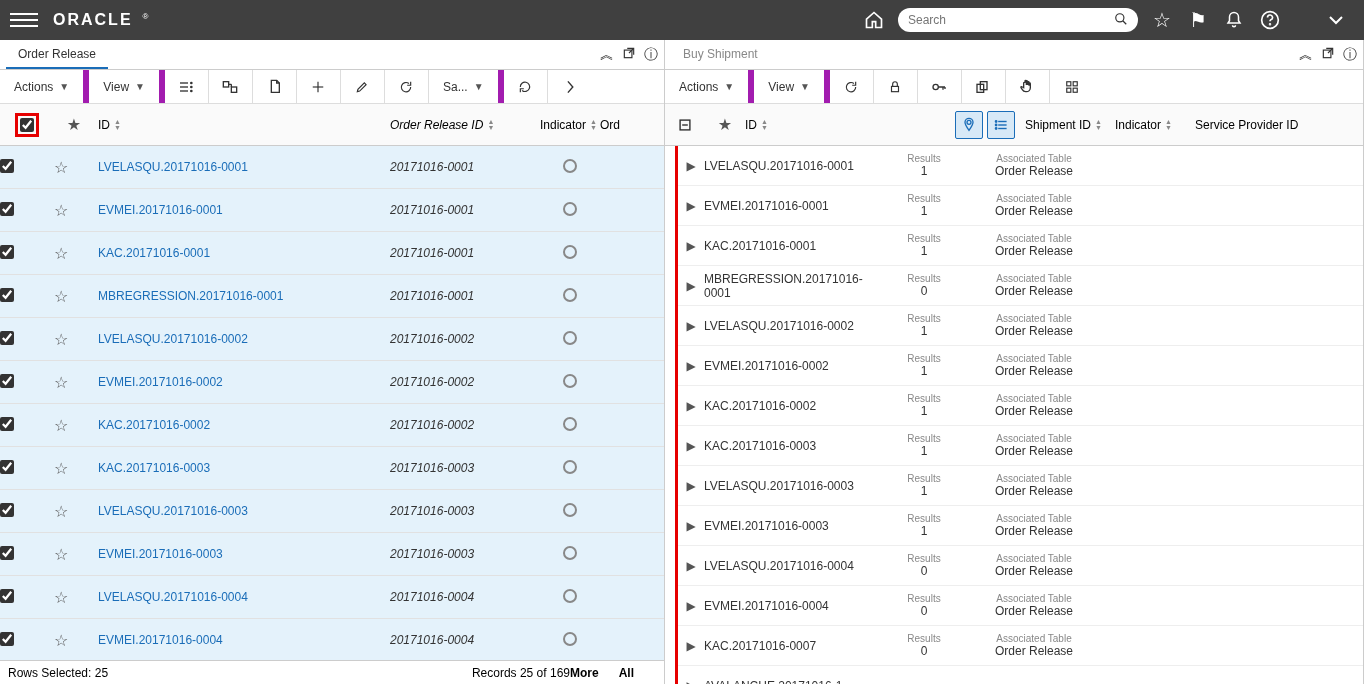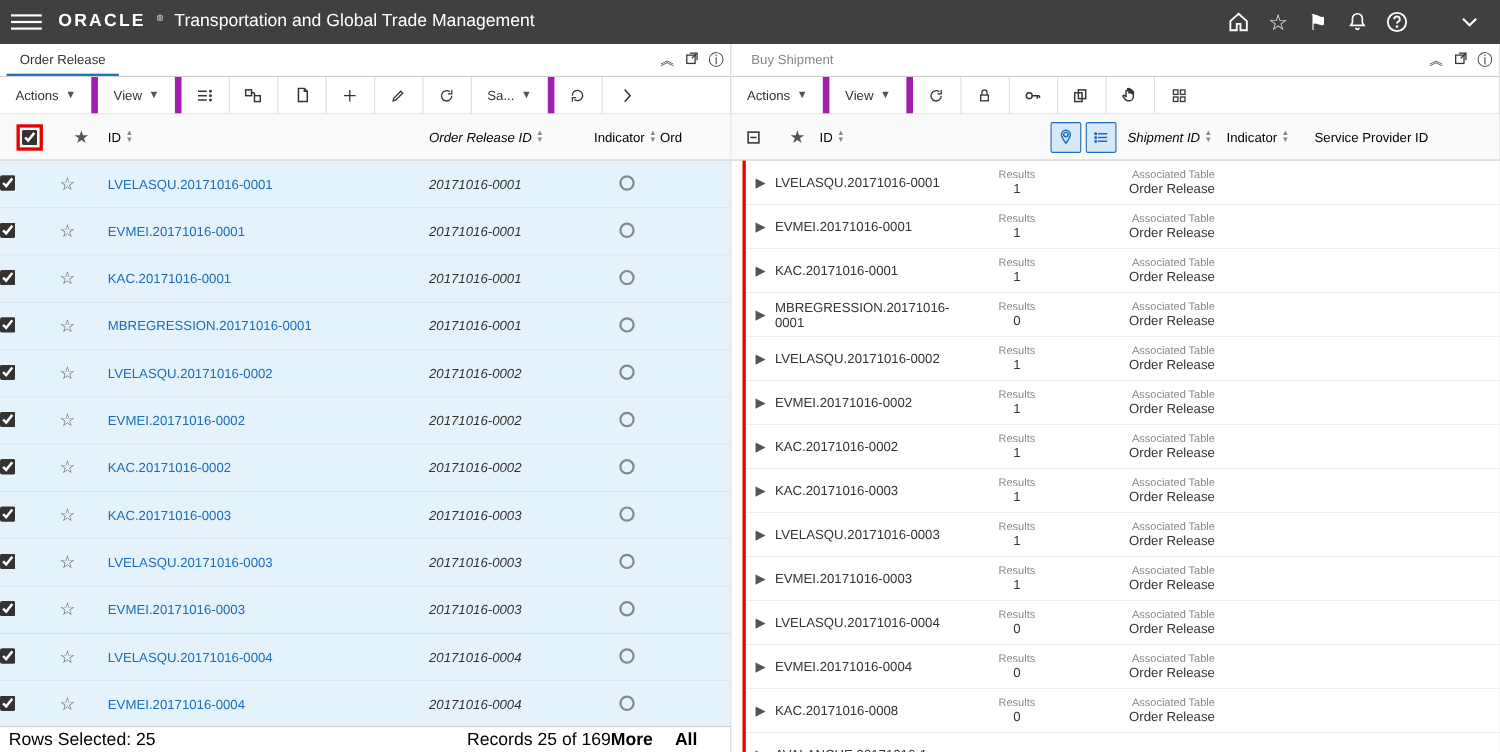--- a/index.html
+++ b/index.html
@@ -44,68 +44,76 @@
 .id-cell { width: 296px; padding-left: 4px; }
 .orid-cell { width: 150px; font-style: italic; }
 .ind-cell { width: 60px; text-align: center; }
 .ord-cell { width: 60px; }
 .highlight-box { border: 3px solid #e60000; padding: 2px; display: inline-flex; }
 
 .table-body { flex: 1; overflow-y: auto; }
 .row { display: flex; align-items: center; height: 43px; border-bottom: 1px solid #e1e1e1; background: #e4f2fb; color: #333; font-size: 12px; }
 .row .link { color: #1a6db8; cursor: pointer; text-decoration: none; }
 .radio-circle { width: 14px; height: 14px; border: 2px solid #888; border-radius: 50%; display: inline-block; }
-.footer { height: 24px; border-top: 1px solid #ccc; display: flex; align-items: center; font-size: 16px; padding: 0 8px; }
+.footer { height: 24px; border-top: 1px solid #ccc; display: flex; align-items: center; font-size: 12px; padding: 0 8px; }
 .footer .more-all { display: flex; gap: 20px; font-weight: 600; margin-left: auto; padding-right: 22px; justify-content: center; }
 
 
 .rcol-header { display: flex; align-items: center; height: 42px; border-bottom: 1px solid #ccc; font-size: 12px; background: #fafafa; }
 .rcol-header .rcell { display: flex; align-items: center; gap: 4px; }
 .r-expand { width: 40px; justify-content: center; }
 .r-star { width: 40px; justify-content: center; }
 .r-id { width: 210px; }
 .r-iconbtns { width: 70px; gap: 6px; }
-.r-ship { width: 90px; font-style: italic; }
+.r-ship { width: 90px; }
 .r-ind { width: 80px; }
 .r-sp { flex: 1; }
 .iconbtn { width: 28px; height: 28px; border: 1px solid #ccc; display: flex; align-items: center; justify-content: center; border-radius: 2px; font-size: 14px; color: #555; }
 .iconbtn.sel { background: #d7e9f7; border-color: #1a6db8; color: #1a6db8; }
 
 .rtable-body { flex: 1; overflow-y: auto; border-left: 3px solid #e60000; margin-left: 10px; position: relative; }
 .rrow { display: flex; align-items: center; height: 40px; border-bottom: 1px solid #eee; font-size: 12px; background: #fff; }
 .rrow .caret { width: 26px; text-align: center; cursor: pointer; color: #555; }
 .rrow .rid { width: 180px; color: #333; }
 .rrow .rres { width: 80px; text-align: center; }
 .rrow .rres .lbl { font-size: 10px; color: #888; display: block; line-height: 11px; }
 .rrow .rres .val { font-size: 12px; color: #333; }
-.rrow .rassoc { width: 140px; text-align: right; }
+.rrow .rassoc { width: 140px; text-align: center; }
 .rrow .rassoc .lbl { font-size: 10px; color: #888; display: block; line-height: 11px; }
 .rrow .rassoc .val { font-size: 12px; color: #333; }
 
 input[type=checkbox] { width: 14px; height: 14px; accent-color: #333; cursor: pointer; }
 .star-icon { font-size: 16px; color: #555; cursor: pointer; }
 svg { pointer-events: none; }
 </style>
 </head>
 <body>
 
 <div class="header">
   <div class="hamburger">
       <span></span>
       <span></span>
       <span></span>
     </div>
   <span class="brand brand-bold">ORACLE</span>
   <span style="font-size:8px;margin-right:10px;position:relative;top:-4px;">®</span>
-  <span class="app-title">Transportation and Global Trade Management</span>
   <div class="header-spacer"></div>
   <div class="header-icon">
     <svg width="20" height="20" viewBox="0 0 24 24" fill="none" stroke="#fff" stroke-width="2">
         <path d="M3 11 L12 3 L21 11 V21 H14 V14 H10 V21 H3 Z"></path>
       </svg>
+  </div>
+  <div class="search-box">
+    <input placeholder="Search" style="">
+    <span class="s-icon">
+      <svg width="14" height="14" viewBox="0 0 24 24" fill="none" stroke="#333" stroke-width="2">
+          <circle cx="10" cy="10" r="7"></circle>
+          <line x1="15" y1="15" x2="21" y2="21"></line>
+        </svg>
+    </span>
   </div>
   <div class="header-icon">☆</div>
   <div class="header-icon">⚑</div>
   <div class="header-icon">
     <svg width="18" height="18" viewBox="0 0 24 24" fill="none" stroke="#fff" stroke-width="2">
         <path d="M6 8a6 6 0 1 1 12 0v5l2 3H4l2-3V8z"></path>
         <path d="M10 19a2 2 0 0 0 4 0"></path>
       </svg>
   </div>
   <div class="header-icon">
@@ -531,21 +539,21 @@
           <div class="rassoc"><span class="lbl">Associated Table</span><span class="val">Order Release</span></div>
         </div>
         <div class="rrow">
           <div class="caret">▶</div>
           <div class="rid">EVMEI.20171016-0004</div>
           <div class="rres"><span class="lbl">Results</span><span class="val">0</span></div>
           <div class="rassoc"><span class="lbl">Associated Table</span><span class="val">Order Release</span></div>
         </div>
         <div class="rrow">
           <div class="caret">▶</div>
-          <div class="rid">KAC.20171016-0008</div>
+          <div class="rid">KAC.20171016-0007</div>
           <div class="rres"><span class="lbl">Results</span><span class="val">0</span></div>
           <div class="rassoc"><span class="lbl">Associated Table</span><span class="val">Order Release</span></div>
         </div>
         <div class="rrow">
           <div class="caret">▶</div>
           <div class="rid">AVALANCHE 20171016-1</div>
         </div>
       </div>
   </div>
 </div>

